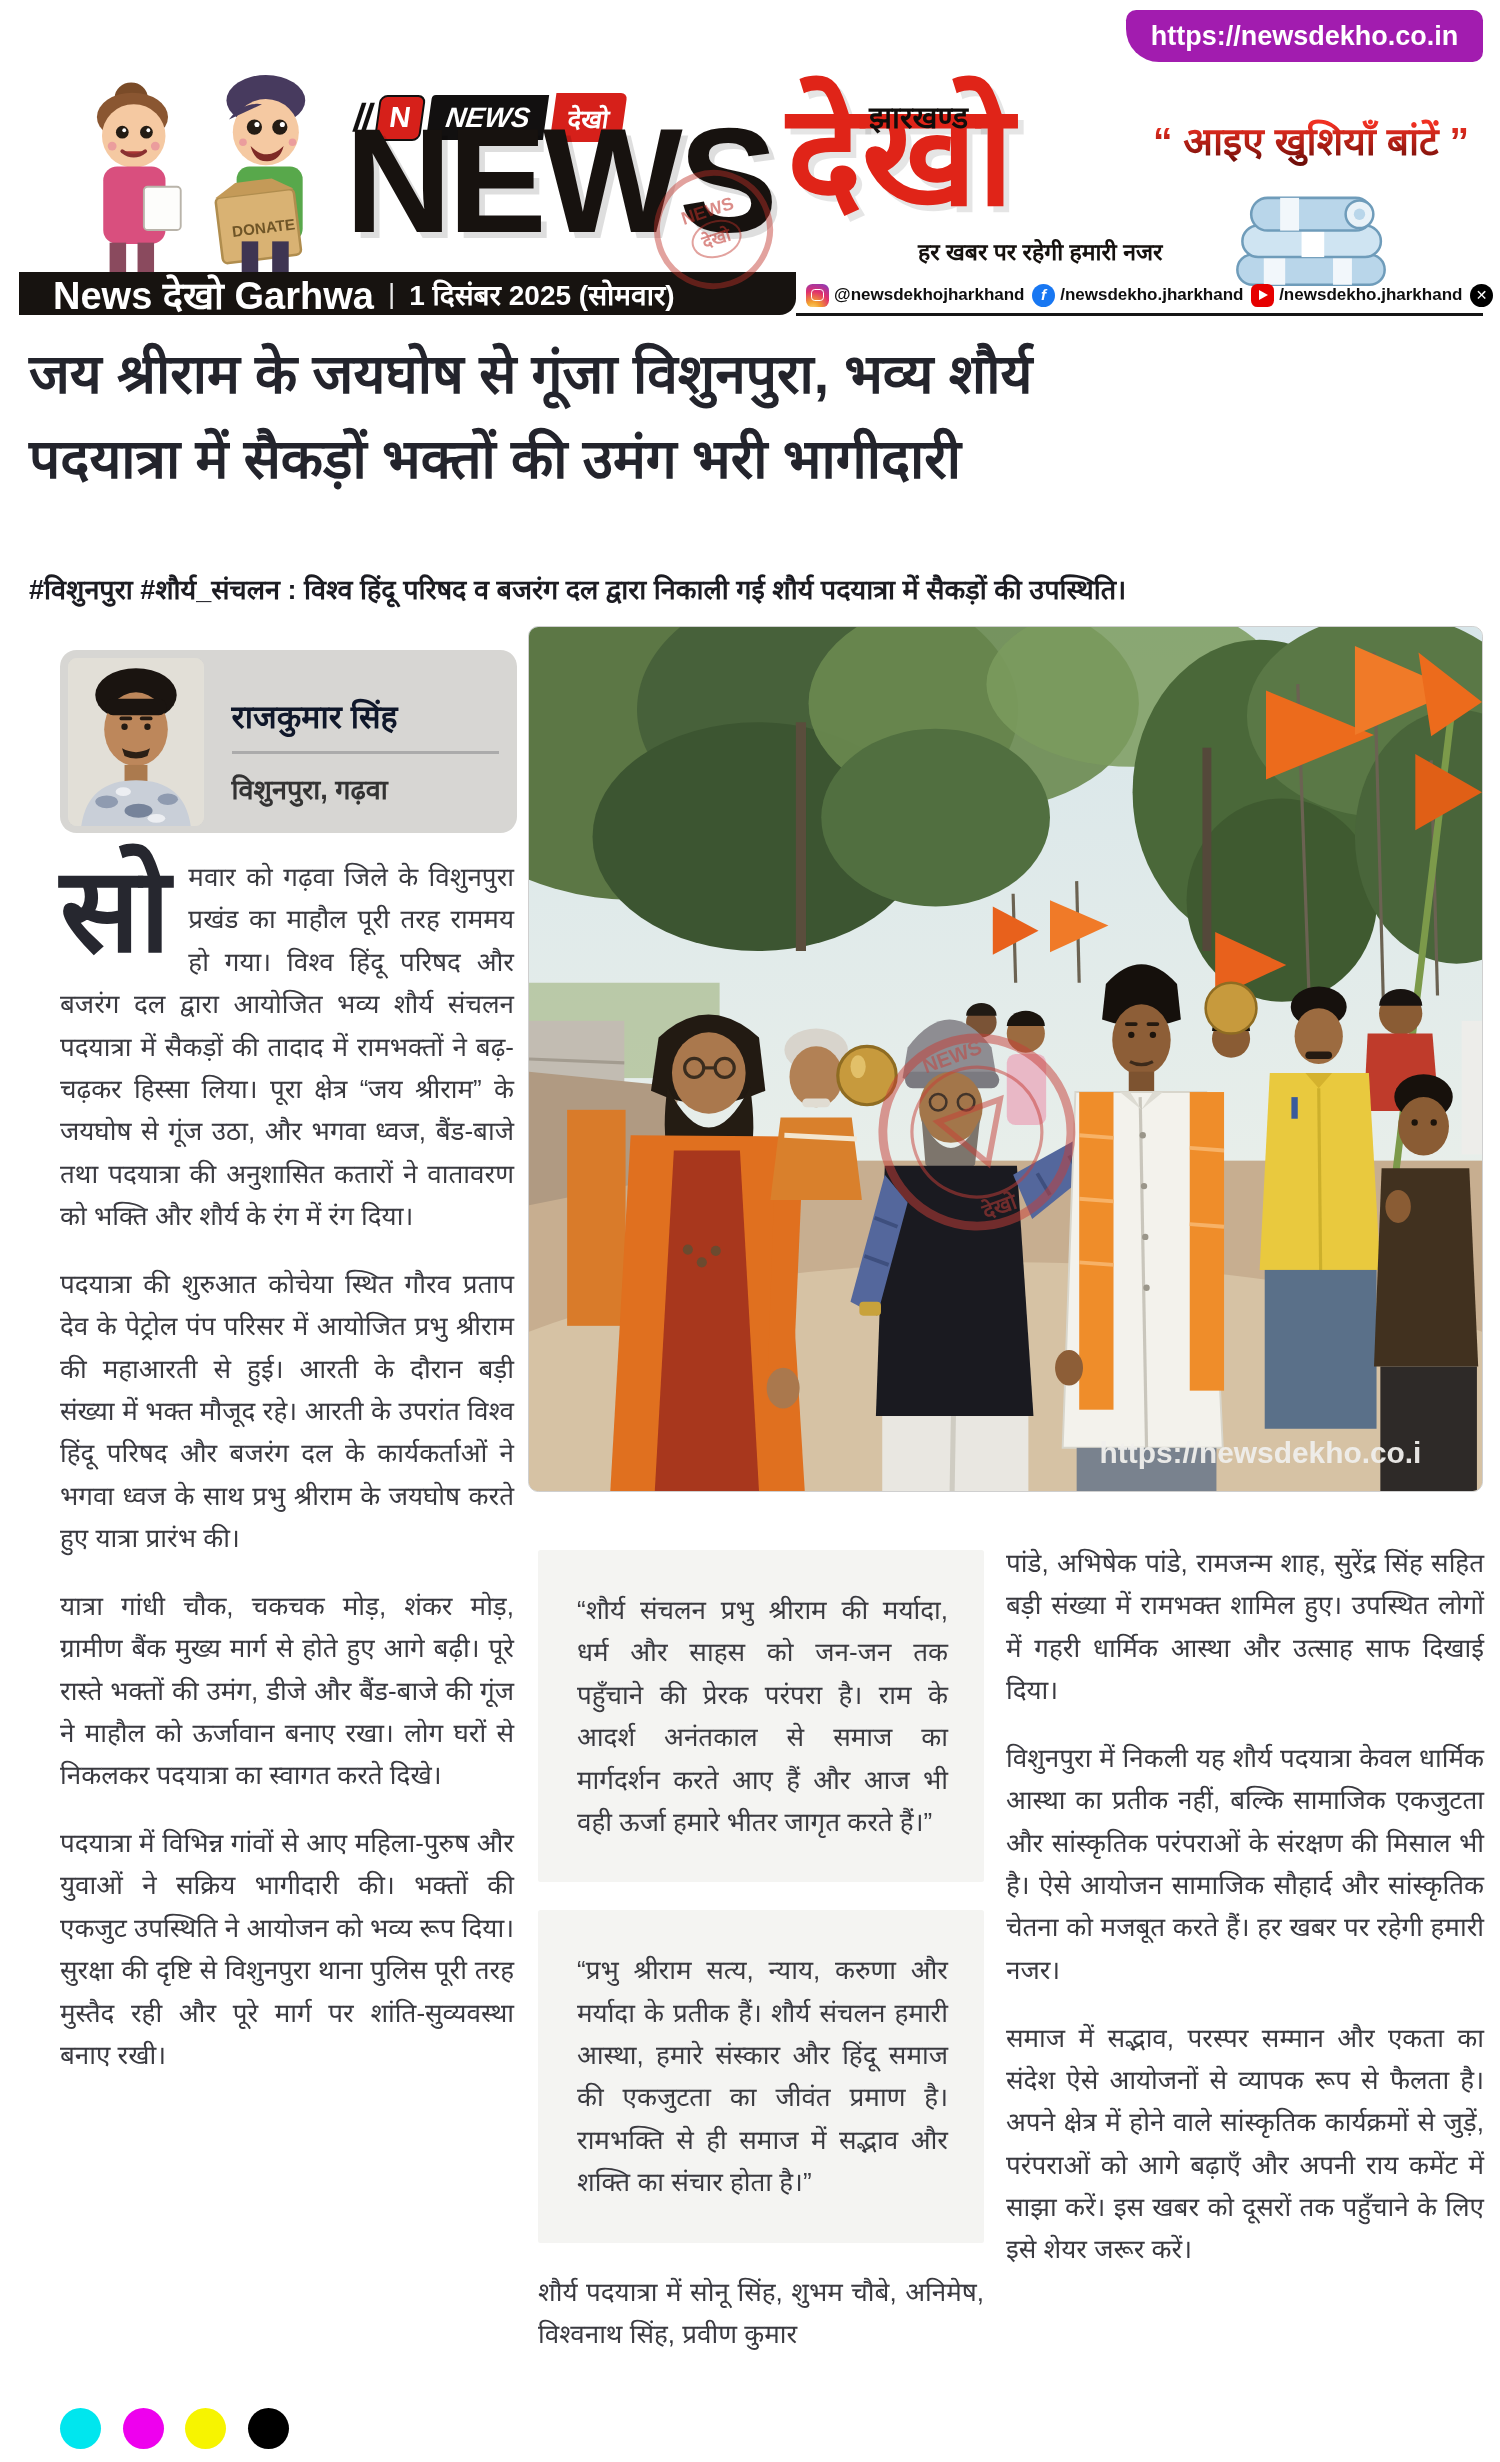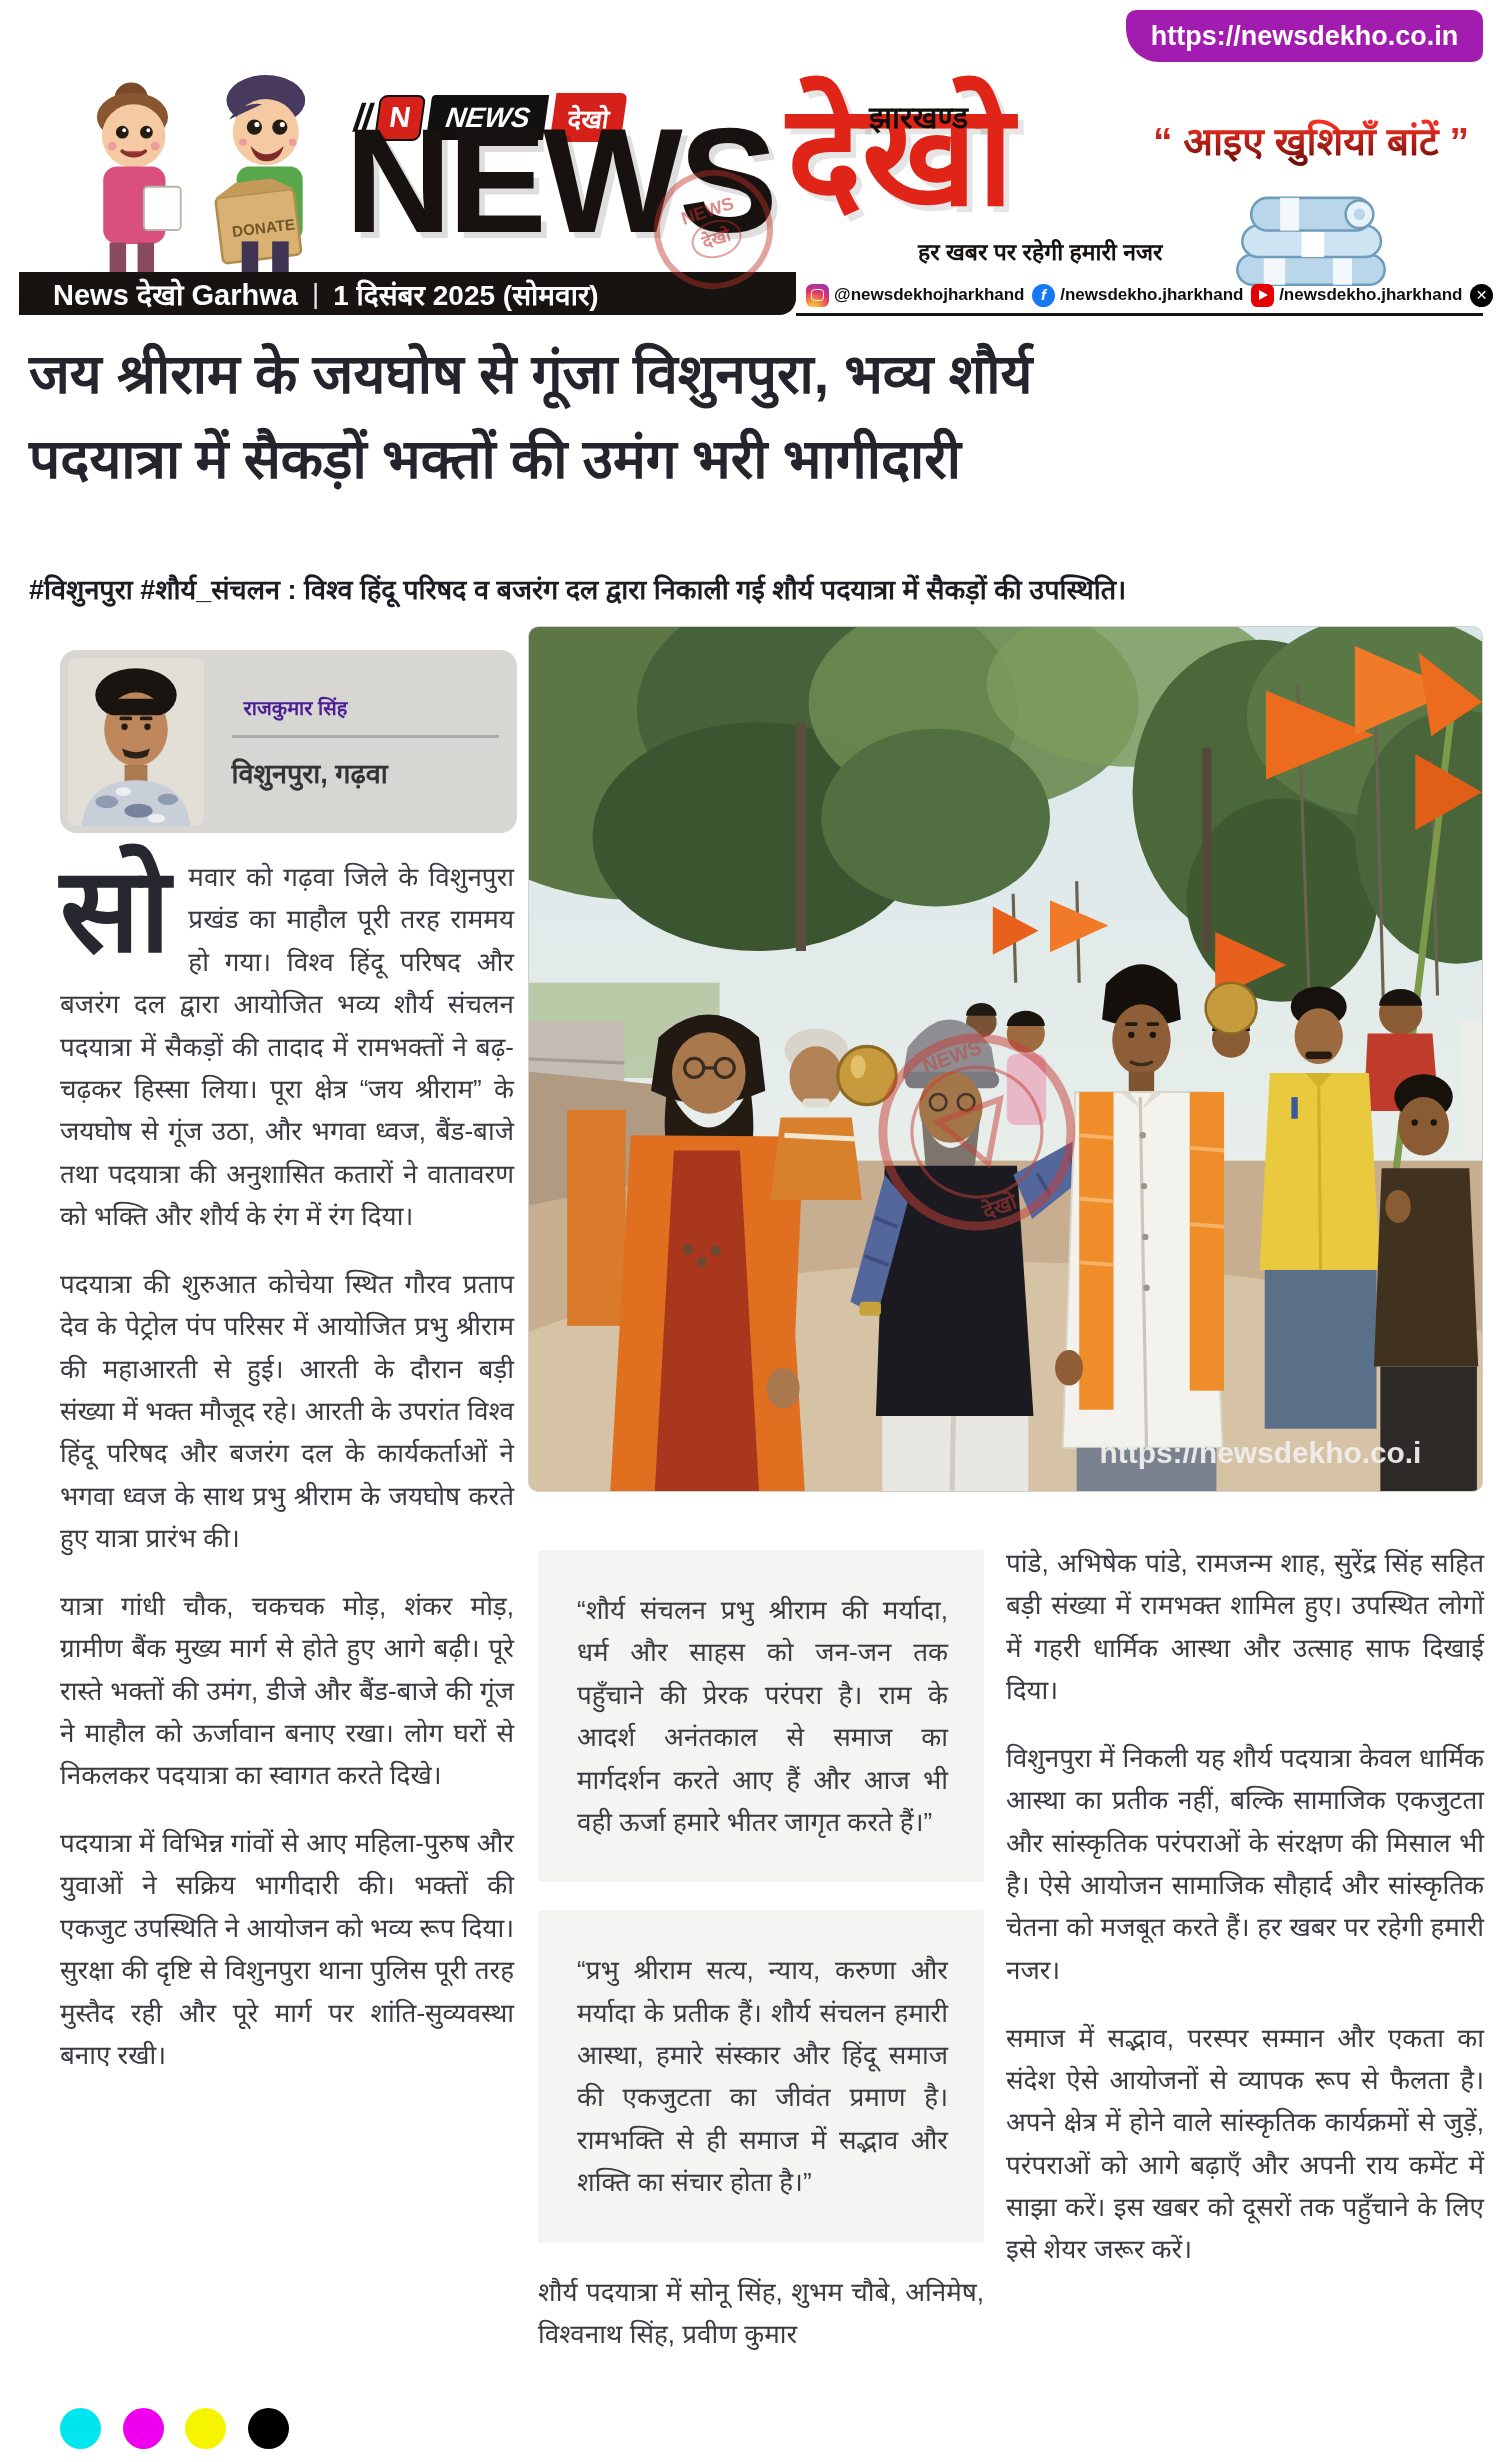--- a/index.html
+++ b/index.html
@@ -31,21 +31,21 @@
              font-size:27px;font-weight:800;display:flex;align-items:center;justify-content:center;
              border-radius:10.2px 10.2px 10.2px 33px;}
   .slogan{position:absolute;left:1137px;top:113px;width:348px;text-align:center;font-size:39px;font-weight:900;
           background:linear-gradient(#f03022 20%,#6d0d08 95%);-webkit-background-clip:text;background-clip:text;
           color:#b01208;-webkit-text-fill-color:transparent;}
   .blanket{position:absolute;left:1226px;top:188px;width:170px;height:106px;}
 
   
   .meta-bar{position:absolute;left:19px;top:272px;width:777px;height:43px;background:#171310;
             border-radius:0 0 16.5px 0;display:flex;align-items:center;color:#fff;padding-left:34px;box-sizing:border-box;gap:14px;}
-  .meta-bar .edition{font-size:29px;font-weight:800;}
+  .meta-bar .edition{font-size:38px;font-weight:800;}
   .meta-bar .sep{font-size:28px;font-weight:300;color:#e8e8e8;}
   .meta-bar .date{font-size:28px;font-weight:600;}
   .socials{position:absolute;left:806px;top:279px;width:678px;height:32px;display:flex;align-items:center;
            gap:7.6px;}
   .social{display:flex;align-items:center;gap:5.1px;text-decoration:none;color:#0f0f0f;}
   .social .handle{font-size:17px;font-weight:800;white-space:nowrap;}
   .ic{width:23px;height:23px;border-radius:50%;display:inline-flex;align-items:center;justify-content:center;
       color:#fff;font-weight:900;font-size:15.3px;flex:none;}
   .ic.ig{border-radius:6.4px;background:radial-gradient(circle at 30% 110%,#ffd776 0%,#f2a12e 25%,#e1306c 60%,#8a3ab9 95%);}
   .ic.ig::before{content:"";width:10.2px;height:10.2px;border:1.9px solid #fff;border-radius:3.8px;}
@@ -58,21 +58,21 @@
   
   .headline{position:absolute;left:29px;top:332px;width:1449px;font-size:55px;font-weight:800;
             color:#23242c;line-height:1.55;letter-spacing:0;}
   .subheadline{position:absolute;left:29px;top:570px;width:1454px;font-size:27px;font-weight:700;color:#1c1c22;}
 
   
   .author-card{position:absolute;left:60px;top:650px;width:457px;height:183px;background:#d7d6d3;
                border-radius:16.5px;display:flex;padding:7.6px;box-sizing:border-box;}
   .author-photo{width:136px;height:168px;border-radius:9px;overflow:hidden;flex:none;background:#e5e2db;}
   .author-info{padding:36px 0 0 28px;}
-  .author-name{font-size:20px;font-weight:800;color:#4c1d95;margin-left:12px;}
+  .author-name{font-size:32px;font-weight:800;color:#0f172a;}
   .author-line{width:267px;height:3.2px;background:#ababab;margin:14px 0 16.5px 0;}
   .author-loc{font-size:27px;font-weight:600;color:#333;}
 
   
   .photo{position:absolute;left:528px;top:626px;width:955px;height:866px;border-radius:10.2px;overflow:hidden;
          border:1.9px solid #cfcfcf;box-sizing:border-box;background:#dfe7e3;}
 
   
   .col{position:absolute;font-size:26px;line-height:1.63;color:#3a3a40;text-align:justify;}
   .col p{margin:0 0 25.4px 0;}

